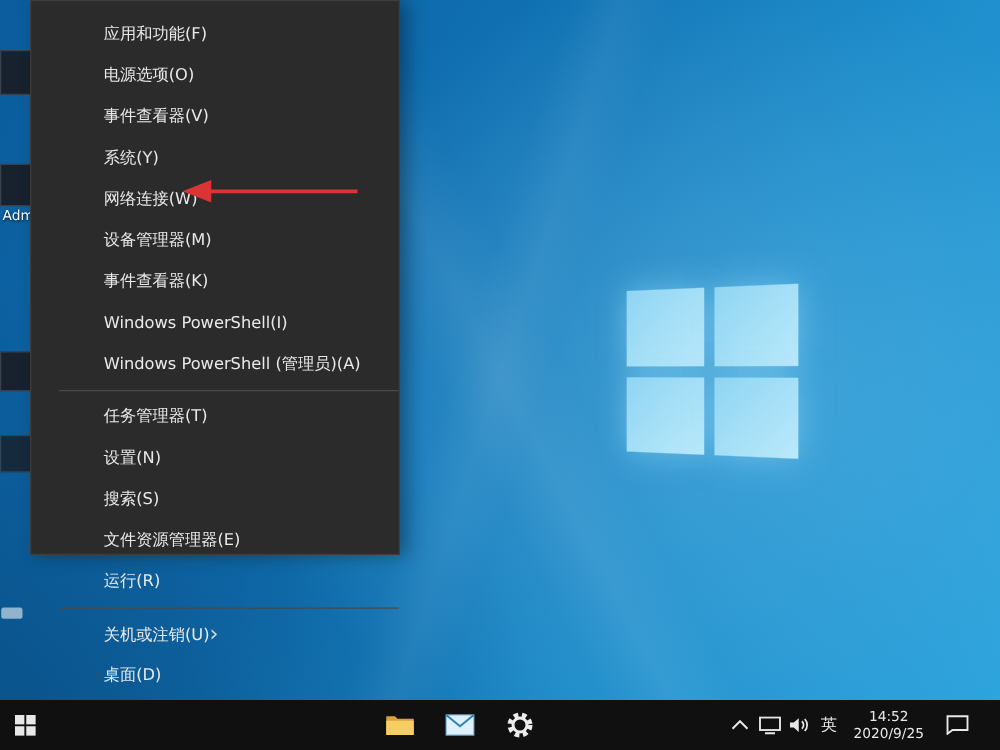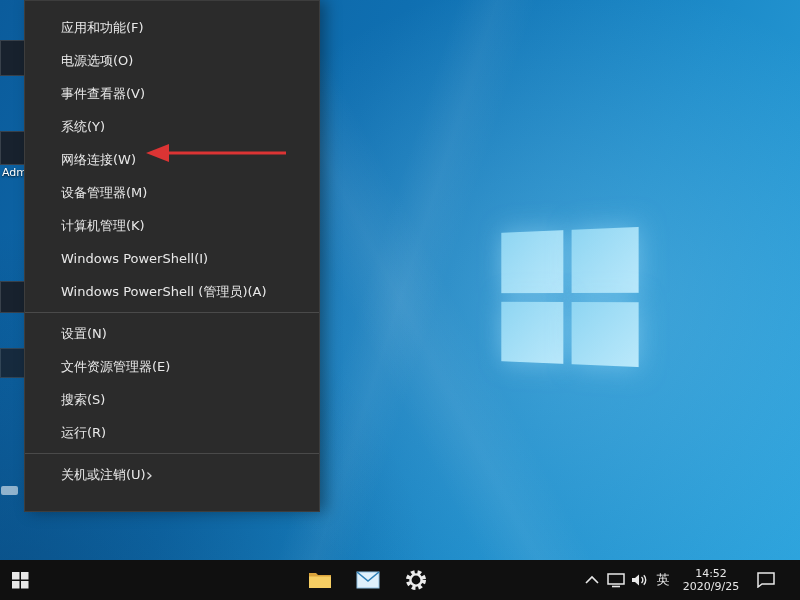--- a/index.html
+++ b/index.html
@@ -30,23 +30,23 @@
     box-shadow: 0 0 26px rgba(150,215,245,0.55);
   }
 
   
   .dicon { position:absolute; left:0; width:34px; background:#18222e; border:1px solid rgba(255,255,255,0.14); z-index:1; }
   .dlabel { position:absolute; left:2px; z-index:1; color:#ffffff; font-size:11px; text-shadow:0 1px 2px rgba(0,0,0,0.85); white-space:nowrap; }
   .dsmudge { position:absolute; left:1px; top:486px; width:17px; height:9px; background:rgba(255,255,255,0.55); border-radius:2px; filter:blur(0.5px); z-index:1; }
 
   
   .menu {
-    position:absolute; left:24px; top:0; width:296px; height:512px; z-index:5;
+    position:absolute; left:24px; top:0; width:296px; height:444px; z-index:5;
     background:#2b2b2b; border:1px solid #3d3d3d; padding-top:10px;
-    color:#e9e9e9; font-size:13px; box-shadow:6px 0 14px rgba(0,0,0,0.35);
+    color:#e9e9e9; font-size:13px; box-shadow:6px 0 14px rgba(0,0,0,0.35);padding-left:22px;
   }
   .mi { height:33px; line-height:33px; padding-left:36px; padding-right:12px; white-space:nowrap; cursor:default; }
   .mi.has-sub { display:flex; align-items:center; line-height:normal; }
   .chev { font-size:18px; color:#d6d6d6; margin-right:2px; }
   .sep { height:1px; background:#4a4a4a; margin:4px 0; }
 
   
   .arrow-layer { position:absolute; inset:0; z-index:6; pointer-events:none; }
 
   
@@ -77,33 +77,35 @@
   <div class="dicon" style="top:348px;height:30px;opacity:0.85;"></div>
   <div class="dsmudge"></div>
 
   <div class="menu">
     <div class="mi">应用和功能(F)</div>
     <div class="mi">电源选项(O)</div>
     <div class="mi">事件查看器(V)</div>
     <div class="mi">系统(Y)</div>
     <div class="mi">网络连接(W)</div>
     <div class="mi">设备管理器(M)</div>
-    <div class="mi">计算机管理(K)</div>
+    <div class="mi">事件查看器(K)</div>
     <div class="mi">Windows PowerShell(I)</div>
     <div class="mi">Windows PowerShell (管理员)(A)</div>
     <div class="sep"></div>
+    <div class="mi">任务管理器(T)</div>
     <div class="mi">设置(N)</div>
+    <div class="mi">搜索(S)</div>
     <div class="mi">文件资源管理器(E)</div>
-    <div class="mi">搜索(S)</div>
     <div class="mi">运行(R)</div>
     <div class="sep"></div>
     <div class="mi has-sub">
       <span>关机或注销(U)</span>
       <span class="chev">›</span>
     </div>
+    <div class="mi">桌面(D)</div>
   </div>
 
   <svg class="arrow-layer" width="800" height="600">
     <line x1="286" y1="153" x2="165" y2="153" stroke-width="3" stroke="#dc3434"></line>
     <polygon points="146,153 169,144 169,162" fill="#dc3434"></polygon>
   </svg>
 
   <div class="taskbar">
 
     <svg class="startfrag" width="17" height="17">

